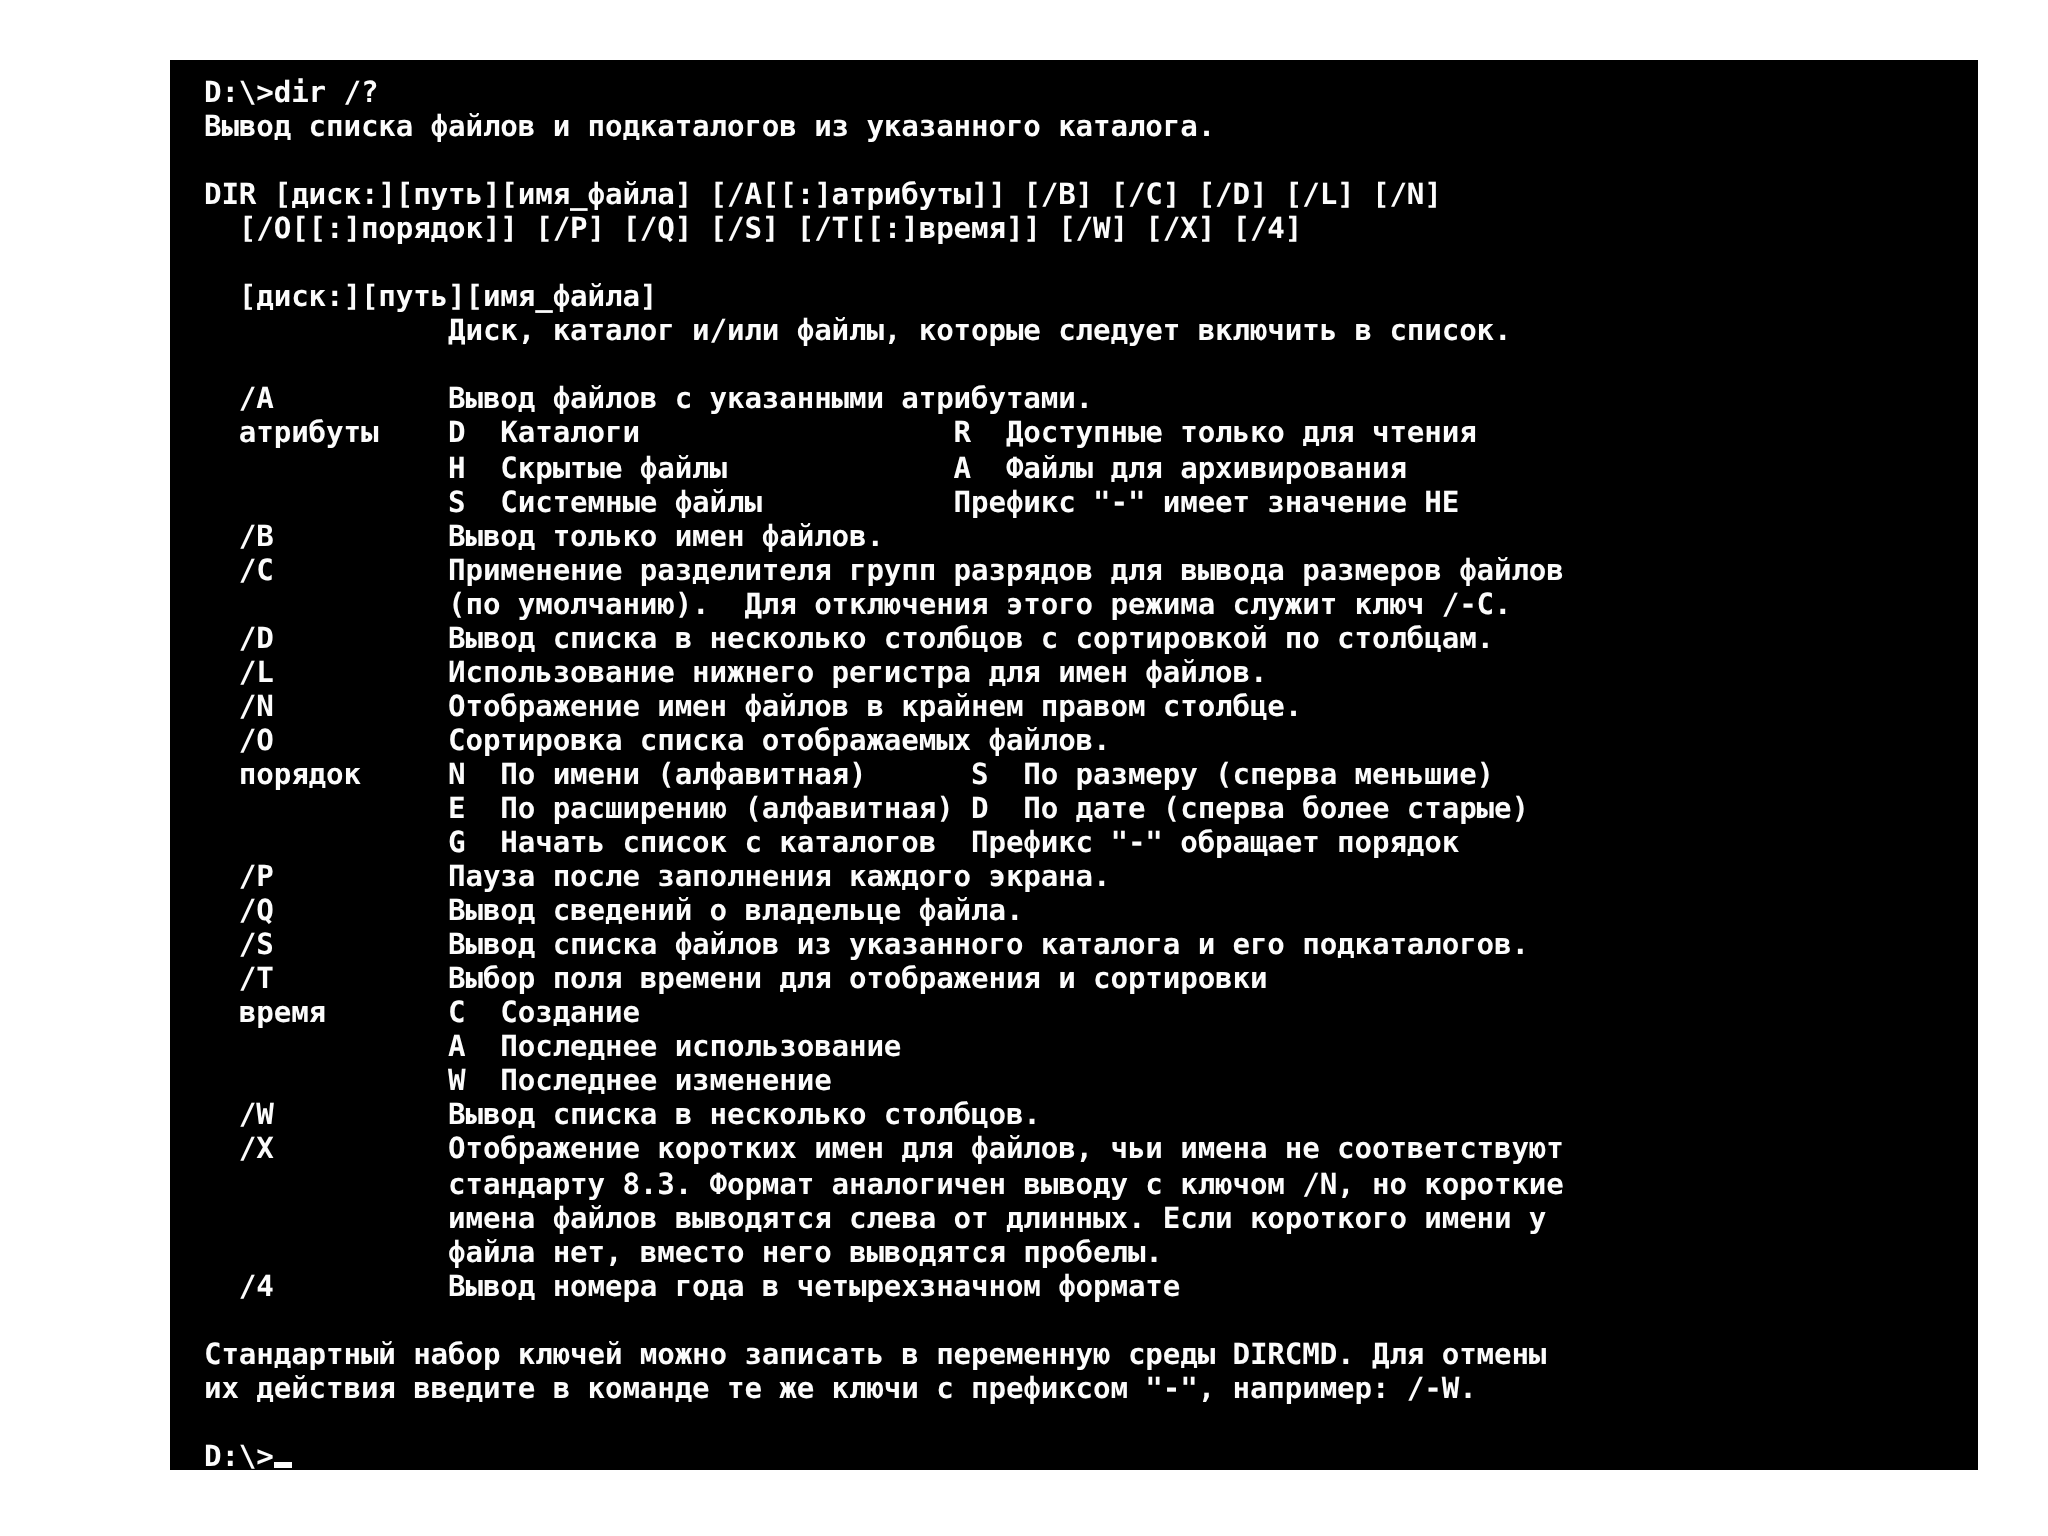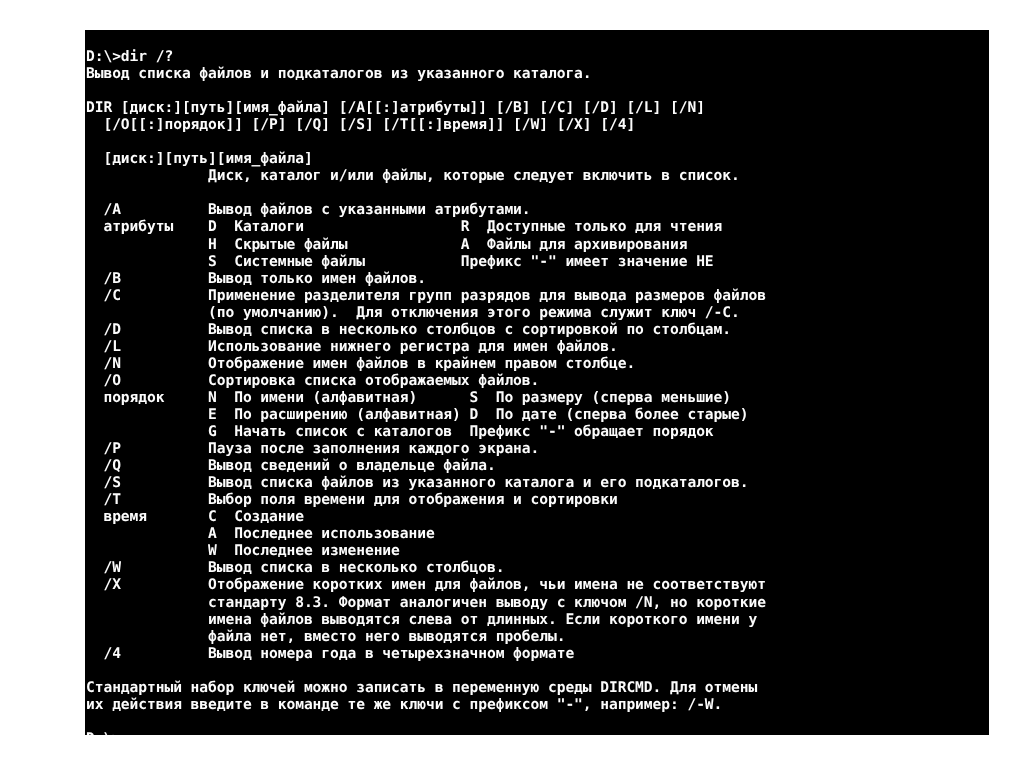--- a/index.html
+++ b/index.html
@@ -22,31 +22,32 @@
     left: 85px;
     top: 30px;
     width: 904px;
     height: 705px;
     background: #000000;
     overflow: hidden;
   }
   #console-text {
     position: absolute;
     left: 1px;
-    top: 18px;
+    top: 8px;
     width: 902px;
     font-family: "DejaVu Sans Mono", "Liberation Mono", monospace;
     font-size: 14.6px;
     line-height: 17.05px;
     letter-spacing: -0.07px;
     color: #fcfcfc;
     white-space: pre;
     font-weight: 700;
     -webkit-font-smoothing: none;
     text-rendering: geometricPrecision;
+    padding-left: 16px;
   }
   .line {
     display: block;
     height: 17.05px;
     white-space: pre;
   }
   .cursor {
     display: inline-block;
     width: 8.72px;
     height: 3px;

